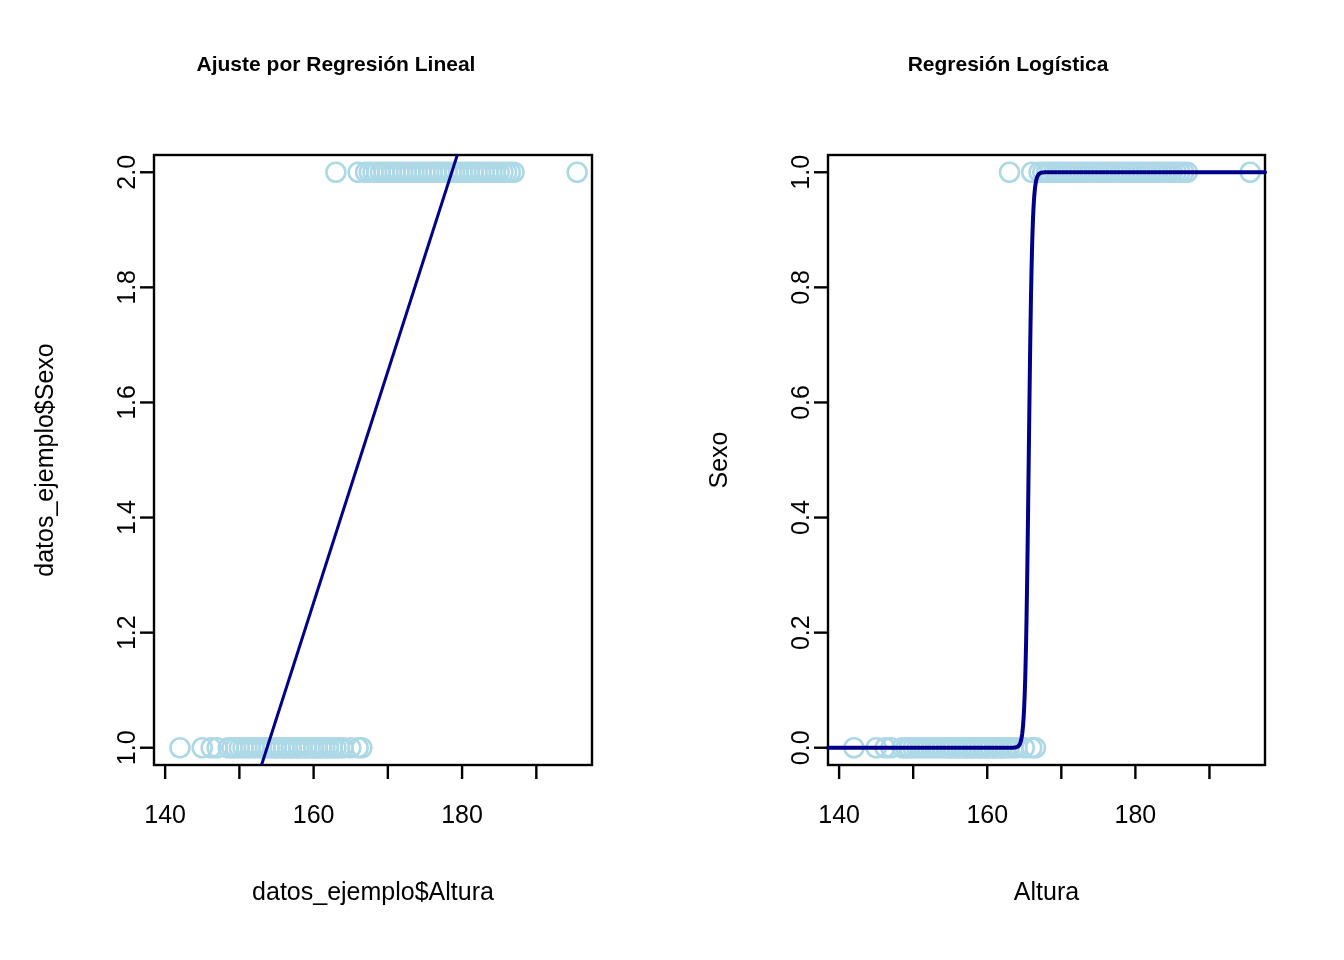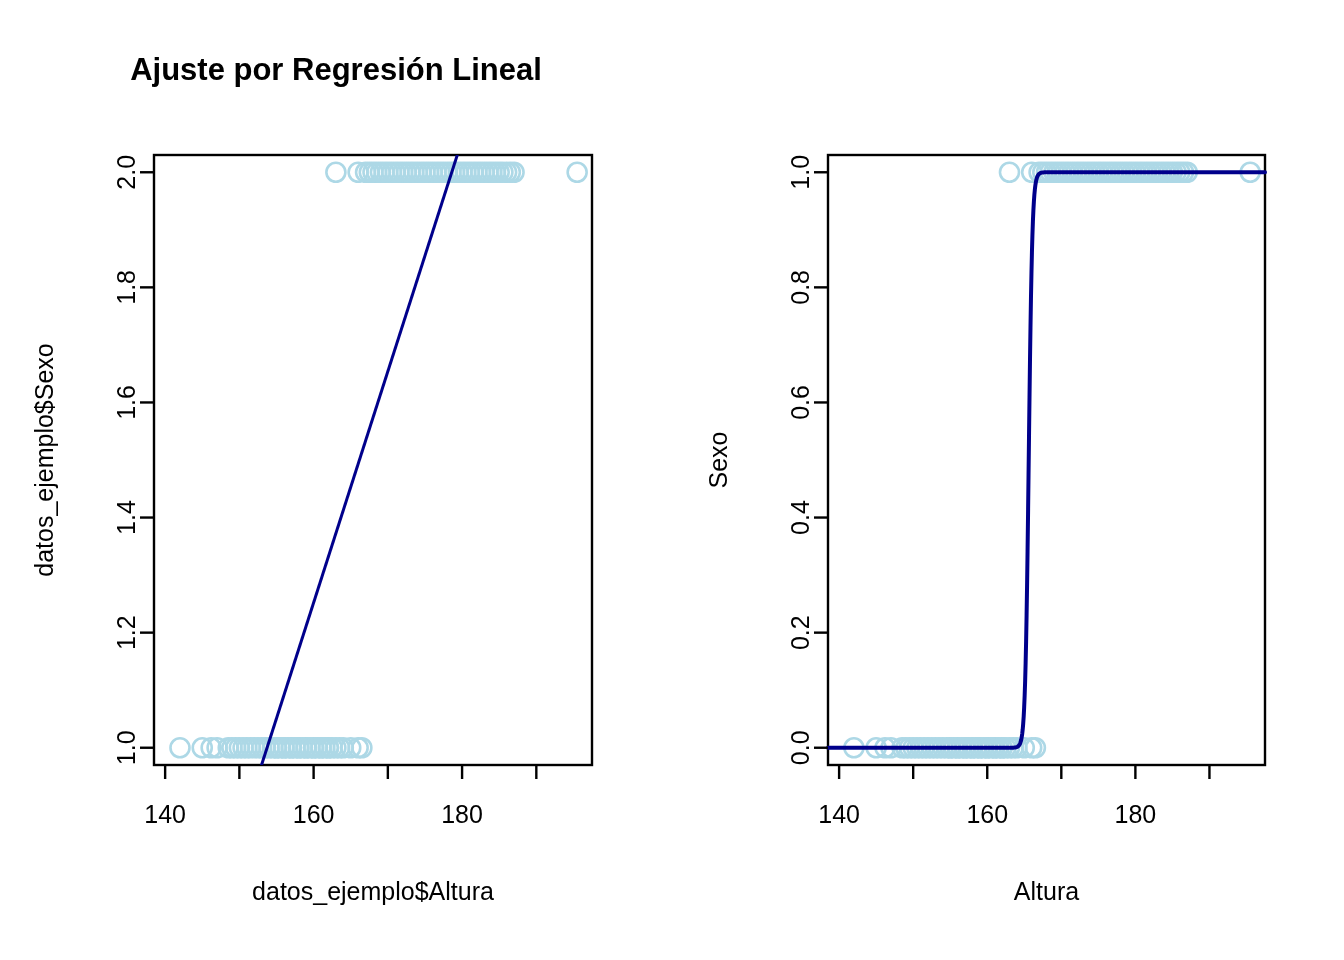--- a/index.html
+++ b/index.html
@@ -7,21 +7,21 @@
     width:1344px;height:960px;background:#ffffff;
     font-family:"Liberation Sans", sans-serif;
     overflow:hidden;
   }
   #stage{position:relative;width:1344px;height:960px;}
   .panel{position:absolute;top:0;height:960px;width:672px;}
   #panel-left{left:0;}
   #panel-right{left:672px;}
   .plot-title{
     position:absolute;top:52px;left:0;width:672px;
-    text-align:center;font-size:31px;font-weight:bold;color:#000;
+    text-align:center;font-size:21px;font-weight:bold;color:#000;
     letter-spacing:0px;
   }
   .plot-svg{position:absolute;top:0;left:0;}
   .axis-tick-label{font-size:25px;fill:#000;font-family:"Liberation Sans", sans-serif;}
   .axis-name{font-size:25px;fill:#000;font-family:"Liberation Sans", sans-serif;}
 </style>
 </head>
 <body>
 
 <div id="stage">
@@ -151,20 +151,21 @@
           <text x="126" y="287.35849056603763" text-anchor="middle" dominant-baseline="central" transform="rotate(-90 126 287.35849056603763)" class="axis-tick-label">1.8</text>
           <line x1="140" y1="172.2641509433961" x2="154" y2="172.2641509433961" stroke="#000000" stroke-width="2.4"></line>
           <text x="126" y="172.2641509433961" text-anchor="middle" dominant-baseline="central" transform="rotate(-90 126 172.2641509433961)" class="axis-tick-label">2.0</text>
         </g>
         <text x="373" y="900" text-anchor="middle" class="axis-name">datos_ejemplo$Altura</text>
         <text x="44" y="460" text-anchor="middle" dominant-baseline="central" transform="rotate(-90 44 460)" class="axis-name">datos_ejemplo$Sexo</text>
       </svg>
   </div>
 
   <div class="panel" id="panel-right">
+    <div class="plot-title">Regresión Logística</div>
     <svg class="plot-svg" id="svg-right" width="672" height="960">
         <rect x="156" y="155" width="437" height="610" fill="none" stroke="#000000" stroke-width="2.4"></rect>
         <g>
           <circle cx="181.92" cy="747.74" r="9.5" fill="none" stroke="#ADD8E6" stroke-width="2.6"></circle>
           <circle cx="204.14" cy="747.74" r="9.5" fill="none" stroke="#ADD8E6" stroke-width="2.6"></circle>
           <circle cx="213.03" cy="747.74" r="9.5" fill="none" stroke="#ADD8E6" stroke-width="2.6"></circle>
           <circle cx="218.96" cy="747.74" r="9.5" fill="none" stroke="#ADD8E6" stroke-width="2.6"></circle>
           <circle cx="230.07" cy="747.74" r="9.5" fill="none" stroke="#ADD8E6" stroke-width="2.6"></circle>
           <circle cx="233.77" cy="747.74" r="9.5" fill="none" stroke="#ADD8E6" stroke-width="2.6"></circle>
           <circle cx="237.47" cy="747.74" r="9.5" fill="none" stroke="#ADD8E6" stroke-width="2.6"></circle>

